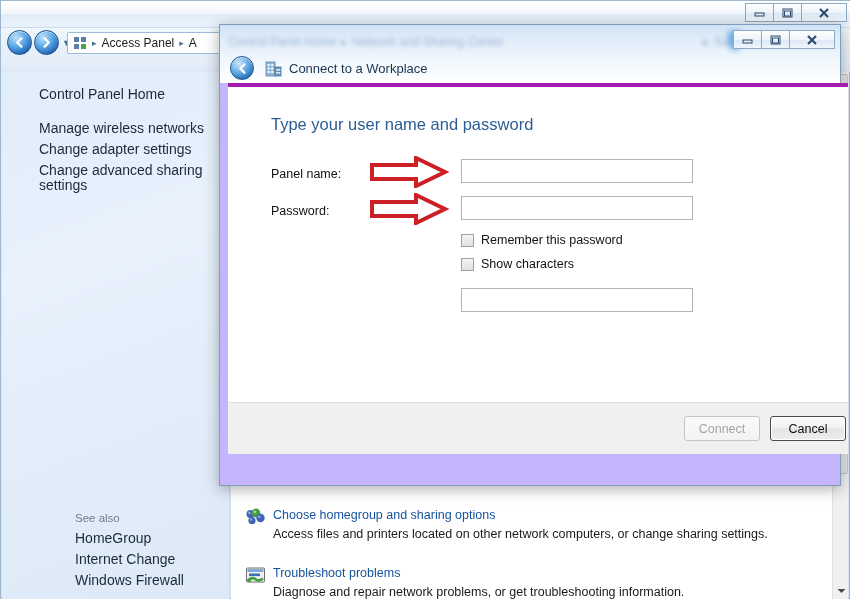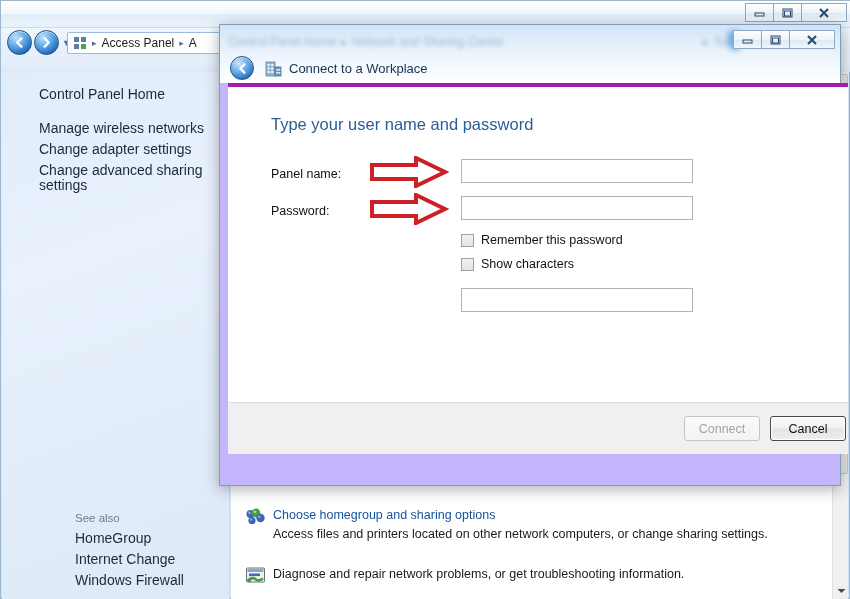--- a/index.html
+++ b/index.html
@@ -292,20 +292,21 @@
           <div class="ci-icon">
             <svg width="22" height="20" viewBox="0 0 22 20">
               <rect x="1.5" y="2" width="18" height="14" rx="1" fill="#f2f2f2" stroke="#6f6f6f" stroke-width="1"></rect>
               <rect x="2.5" y="3" width="16" height="3" fill="#7fa9d6"></rect>
               <rect x="4" y="7.5" width="11" height="2.6" fill="#3a6fb5"></rect>
               <path d="M3 14.5 Q7 10.5 11 13.5 Q14 15.6 18 12.5" stroke="#3fa03f" stroke-width="2.6" fill="none"></path>
               <circle cx="4.2" cy="14.3" r="1.9" fill="#3fa03f"></circle>
             </svg>
           </div>
           <div class="ci-text">
+            <div class="ci-link">Troubleshoot problems</div>
             <div class="ci-desc">Diagnose and repair network problems, or get troubleshooting information.</div>
           </div>
         </div>
 
       </div>
     </div>
 
     <div class="vscroll">
       <div class="vthumb"></div>
       <div class="vbtn-down">

